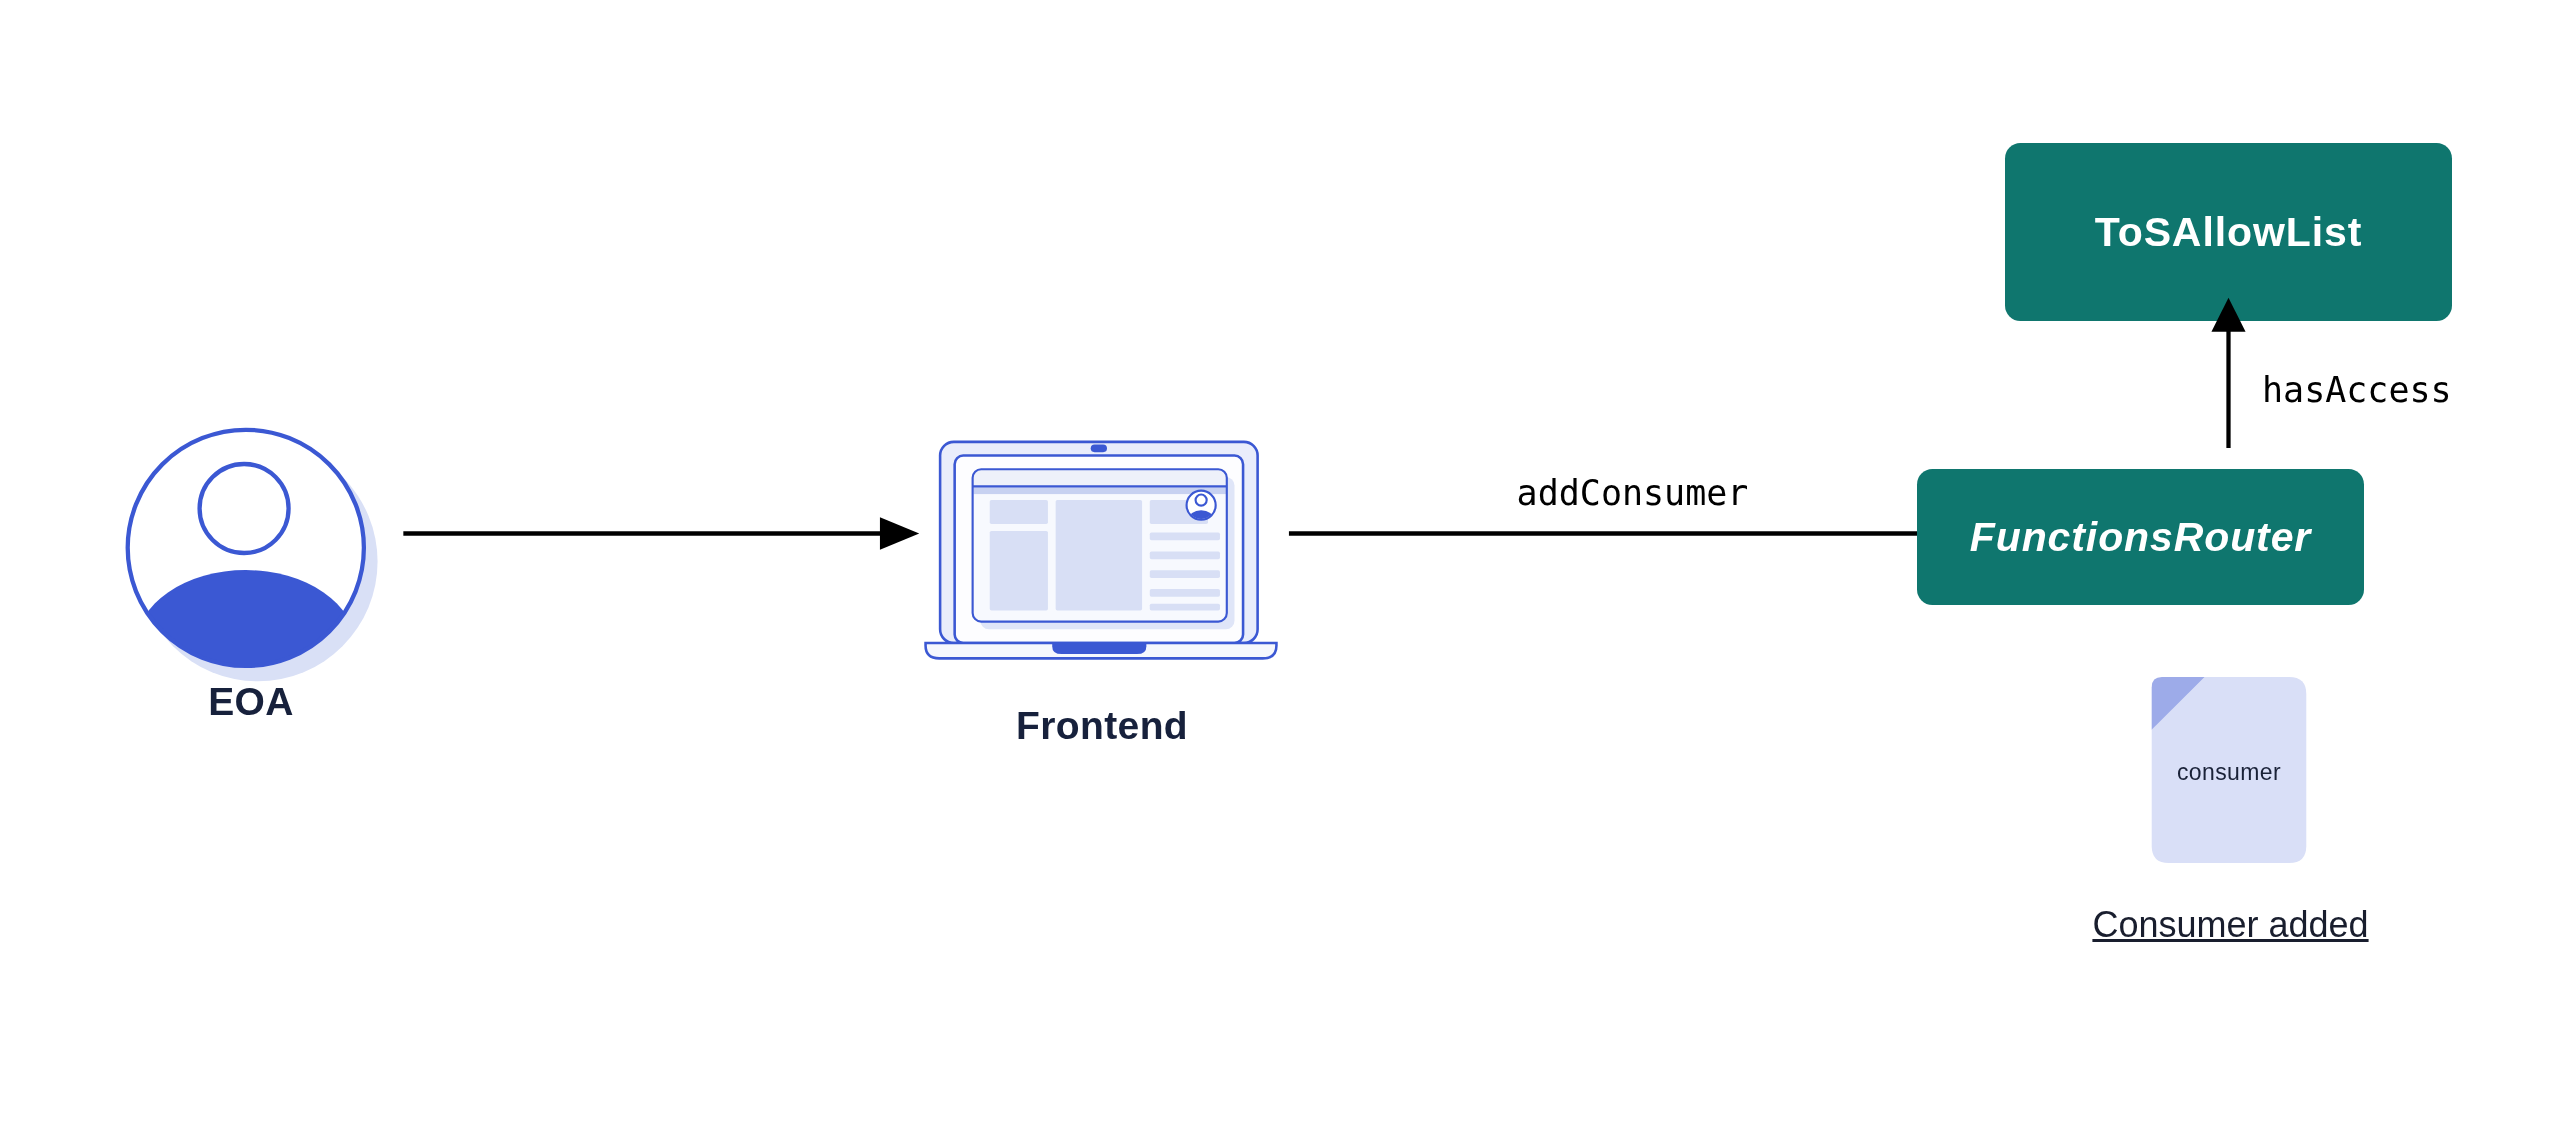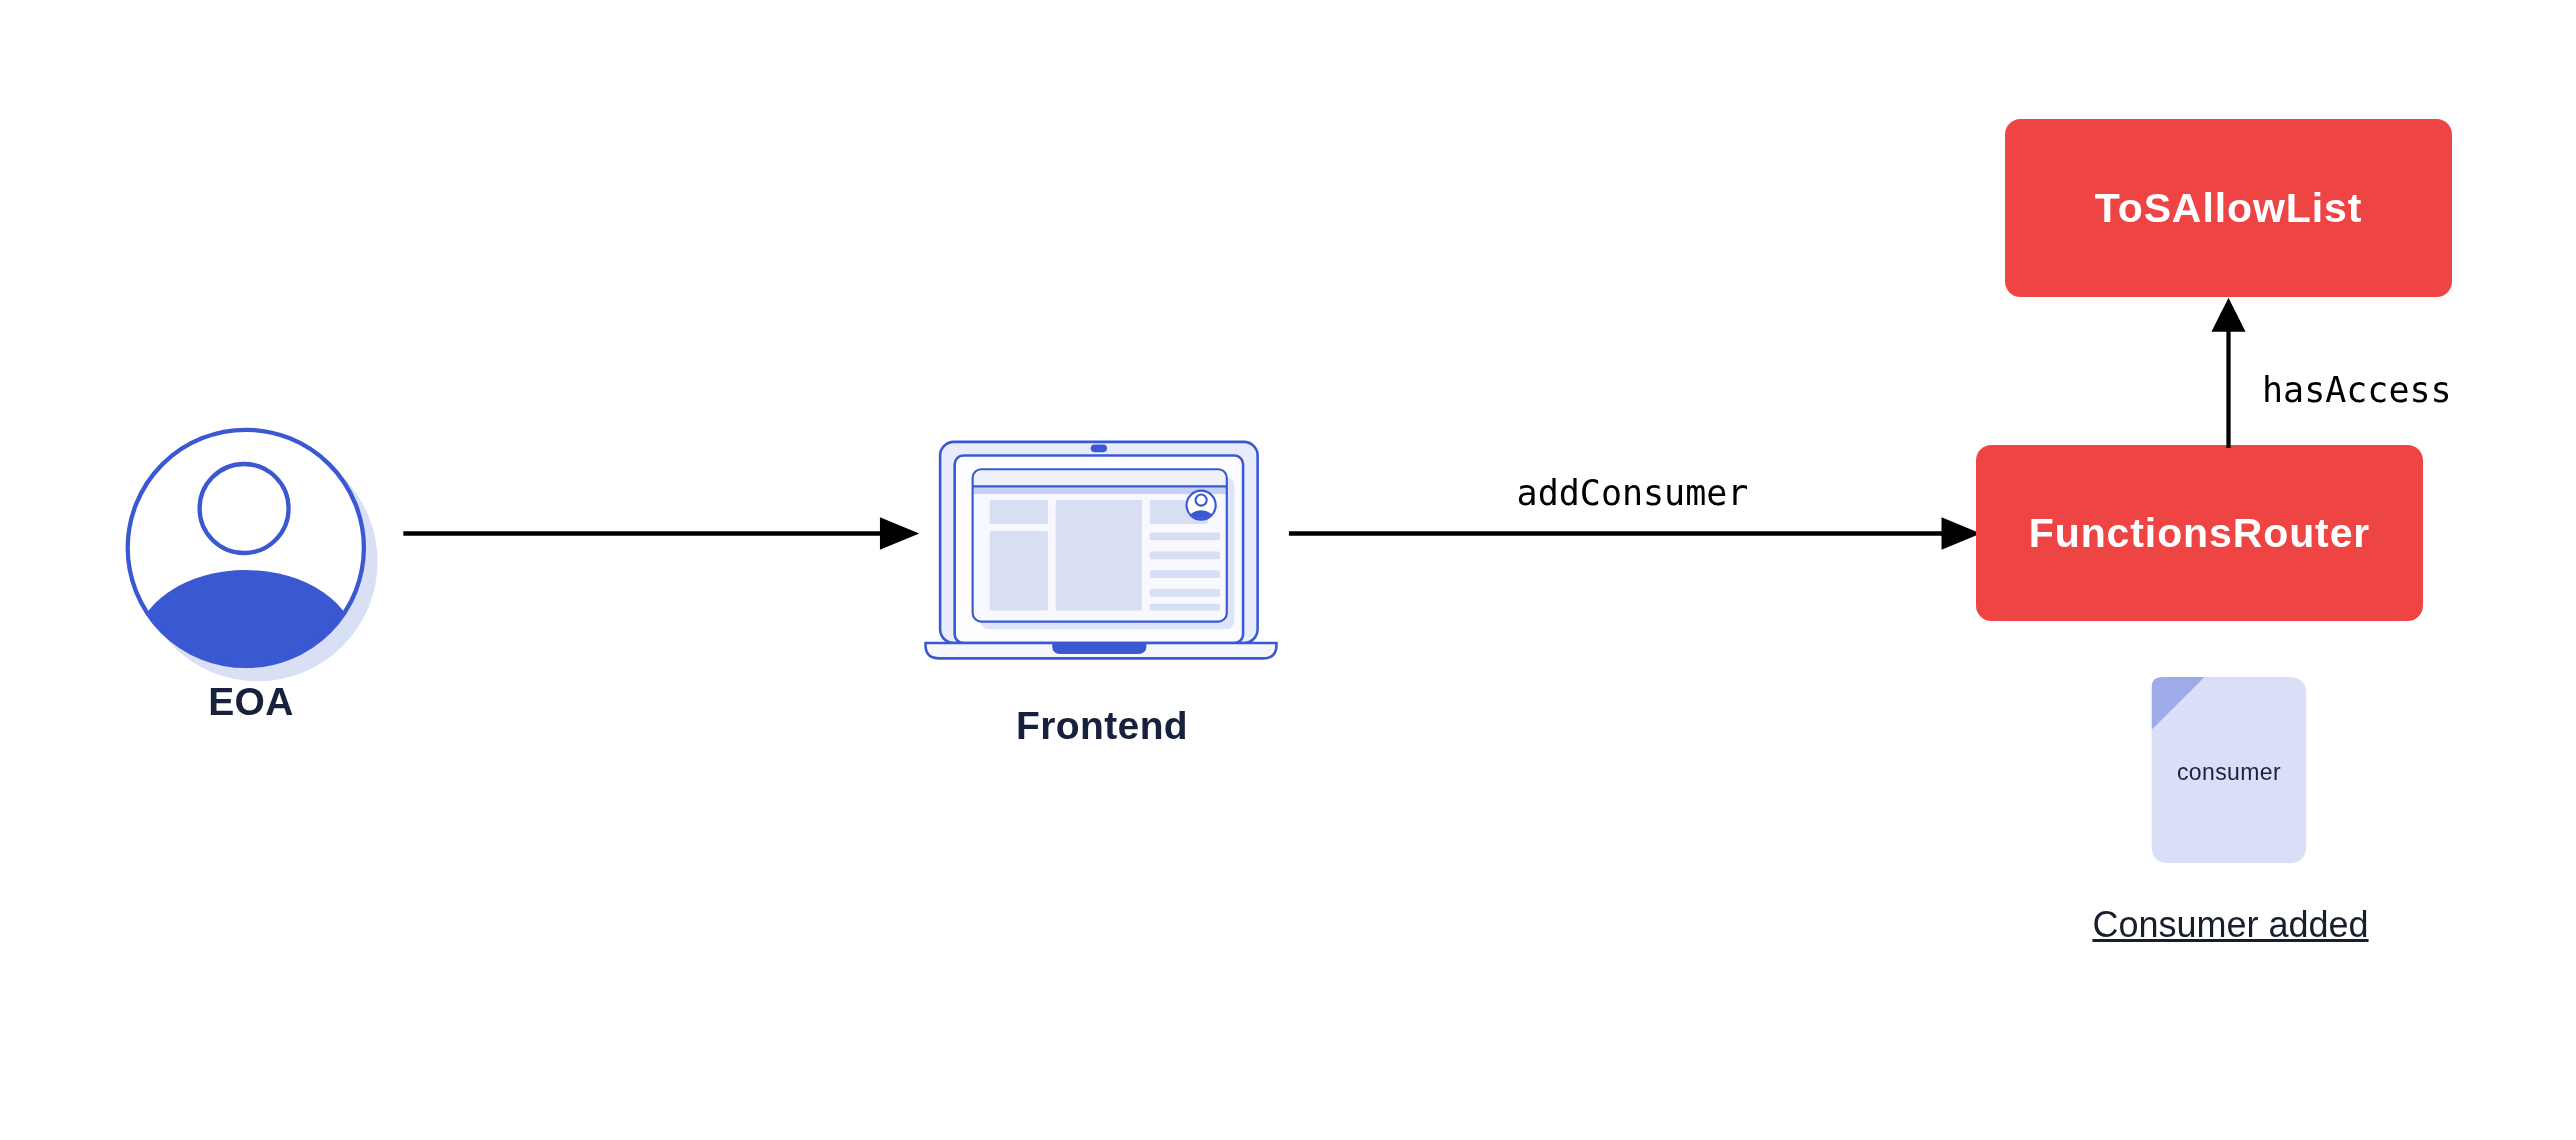--- a/index.html
+++ b/index.html
@@ -10,42 +10,42 @@
   .abs{position:absolute;}
   .node-label{
     font-weight:700;color:#17213C;text-align:center;
     font-size:39px;letter-spacing:0.4px;
   }
   .mono-label{
     font-family:"DejaVu Sans Mono",monospace;color:#000;
     font-size:35px;white-space:nowrap;
   }
   .contract-box{
-    background:#ef4444;border-radius:15.4px;
+    background:#0f766e;border-radius:15.4px;
     display:flex;align-items:center;justify-content:center;
-    color:#fff;font-weight:700;font-size:41px;letter-spacing:0.9px;
+    color:#fff;font-weight:700;font-size:41px;letter-spacing:0.9px;margin-top:24px;
   }
   .caption{
     color:#191E2E;font-size:36px;text-align:center;font-weight:400;
     white-space:nowrap;
   }
   .doc-text{
     color:#1A2238;font-size:23px;text-align:center;letter-spacing:0.4px;
   }
   svg{display:block;}
   
   #eoa-icon{left:120px;top:421px;width:261px;height:270px;}
   #eoa-label{left:99px;top:680px;width:304px;}
   #arrow-1{left:401px;top:513px;width:524px;height:41px;}
   #laptop-icon{left:917px;top:433px;width:368px;height:230px;}
   #frontend-label{left:952px;top:704px;width:300px;}
   #addconsumer-label{left:1461px;top:473px;width:343px;text-align:center;}
   #arrow-2{left:1288px;top:513px;width:698px;height:41px;}
   #tos-box{left:2005px;top:119px;width:447px;height:178px;}
-  #fr-box{left:1976px;top:445px;width:447px;height:176px;}
+  #fr-box{left:1917px;top:445px;width:447px;height:136px;font-style:italic;}
   #arrow-3{left:2208px;top:296px;width:41px;height:152px;}
   #hasaccess-label{left:2262px;top:370px;}
   #doc-icon{left:2150px;top:675px;width:158px;height:190px;}
   #doc-text{left:2150px;top:759px;width:158px;}
   #consumer-added{left:2059px;top:904px;width:343px;text-decoration:underline;}
 </style>
 </head>
 <body>
 
 <div class="canvas">

